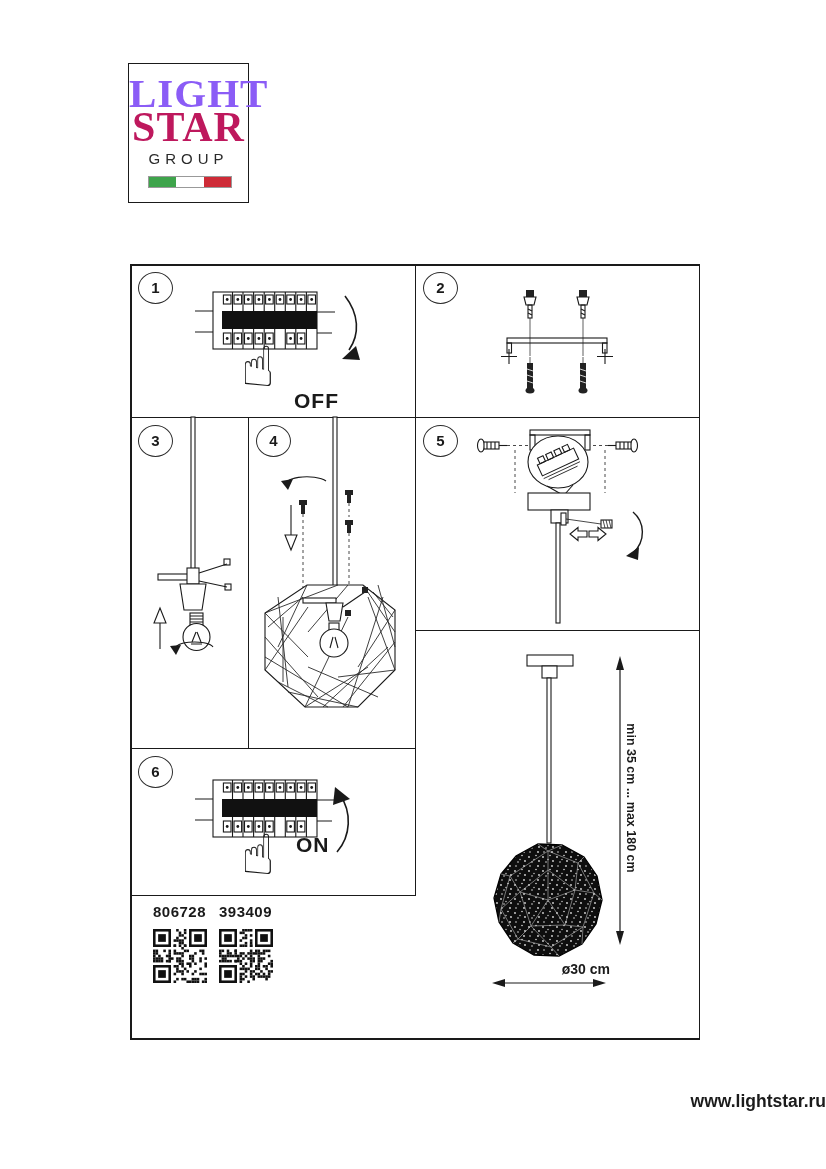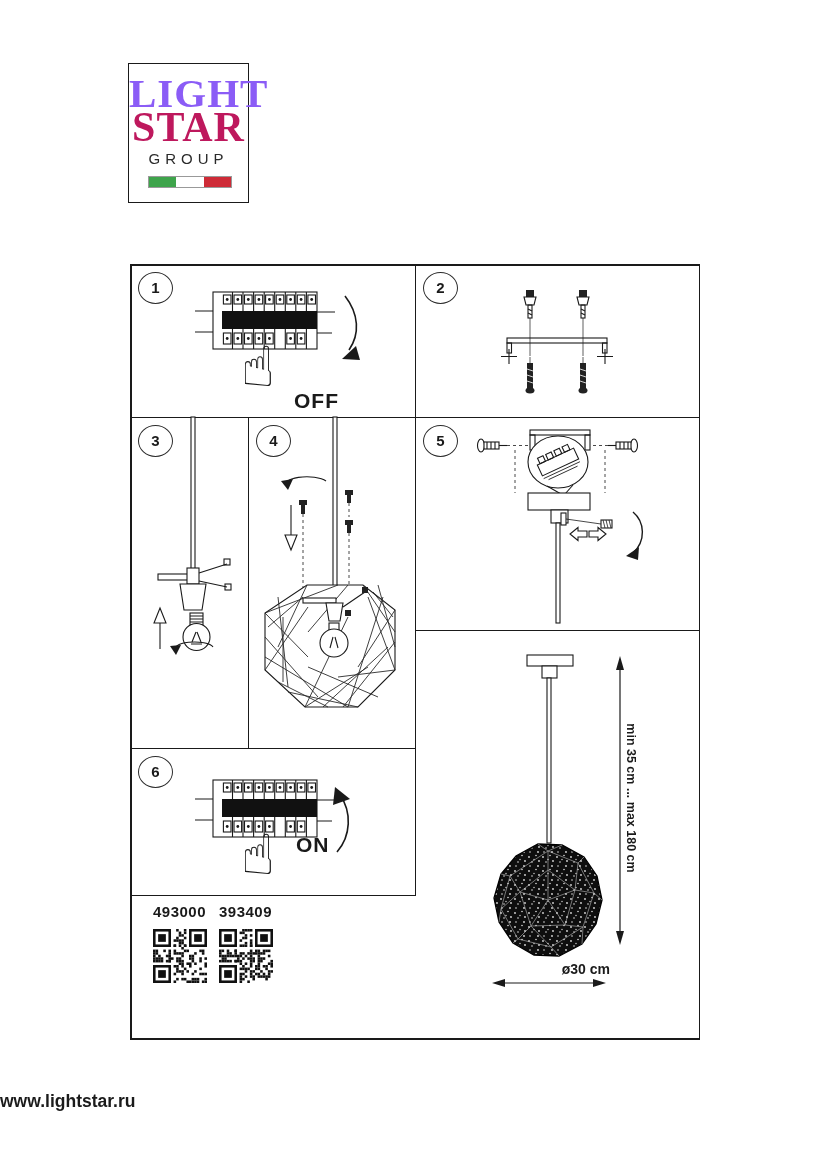--- a/index.html
+++ b/index.html
@@ -31,21 +31,21 @@
   
   .dim-v{position:absolute;left:520px;top:790px;width:220px;height:16px;
          transform:rotate(90deg);text-align:center;font-size:12.5px;font-weight:bold;}
   .dim-d{position:absolute;left:490px;top:961px;width:120px;text-align:right;
          font-size:14px;font-weight:bold;}
   
   .qr-label{position:absolute;font-size:15px;font-weight:bold;letter-spacing:0.5px;}
   
   .notes{position:absolute;left:152px;top:995px;font-size:13.5px;line-height:22.5px;color:#111;}
   
-  .footer{position:absolute;left:0;top:1091px;width:826px;text-align:left;
+  .footer{position:absolute;left:0;top:1091px;width:826px;text-align:right;
           font-size:17.5px;font-weight:bold;color:#1b1b1b;}
   svg{position:absolute;overflow:visible;}
 </style>
 </head>
 <body>
 
 <div class="page">
 
   <div class="logo-box">
     <div class="logo-light">LIGHT</div>
@@ -363,21 +363,21 @@
   <div class="step" style="left:256px;top:425px;"><span>4</span></div>
   <div class="step" style="left:423px;top:425px;"><span>5</span></div>
   <div class="step" style="left:138px;top:756px;"><span>6</span></div>
 
   <div class="onoff" style="left:294px;top:369px;">OFF</div>
   <div class="onoff" style="left:296px;top:813px;">ON</div>
 
   <div class="dim-v">min 35 cm ... max 180 cm</div>
   <div class="dim-d">ø30 cm</div>
 
-  <div class="qr-label" style="left:153px;top:903px;">493000</div>
+  <div class="qr-label" style="left:153px;top:903px;">806728</div>
   <div class="qr-label" style="left:219px;top:903px;">393409</div>
   <svg id="qr-1" style="left:153px;top:929px;" width="54" height="54" viewBox="0 0 54 54">
       <rect x="0" y="0" width="54.00000000000001" height="54.00000000000001" fill="#fff"></rect>
       <rect x="0" y="0" width="18" height="18" fill="#111"></rect>
       <rect x="2.5714285714285716" y="2.5714285714285716" width="12.857142857142858" height="12.857142857142858" fill="#fff"></rect>
       <rect x="5.142857142857143" y="5.142857142857143" width="7.714285714285715" height="7.714285714285715" fill="#111"></rect>
       <rect x="36" y="0" width="18" height="18" fill="#111"></rect>
       <rect x="38.57142857142858" y="2.5714285714285716" width="12.857142857142858" height="12.857142857142858" fill="#fff"></rect>
       <rect x="41.142857142857146" y="5.142857142857143" width="7.714285714285715" height="7.714285714285715" fill="#111"></rect>
       <rect x="0" y="36" width="18" height="18" fill="#111"></rect>

